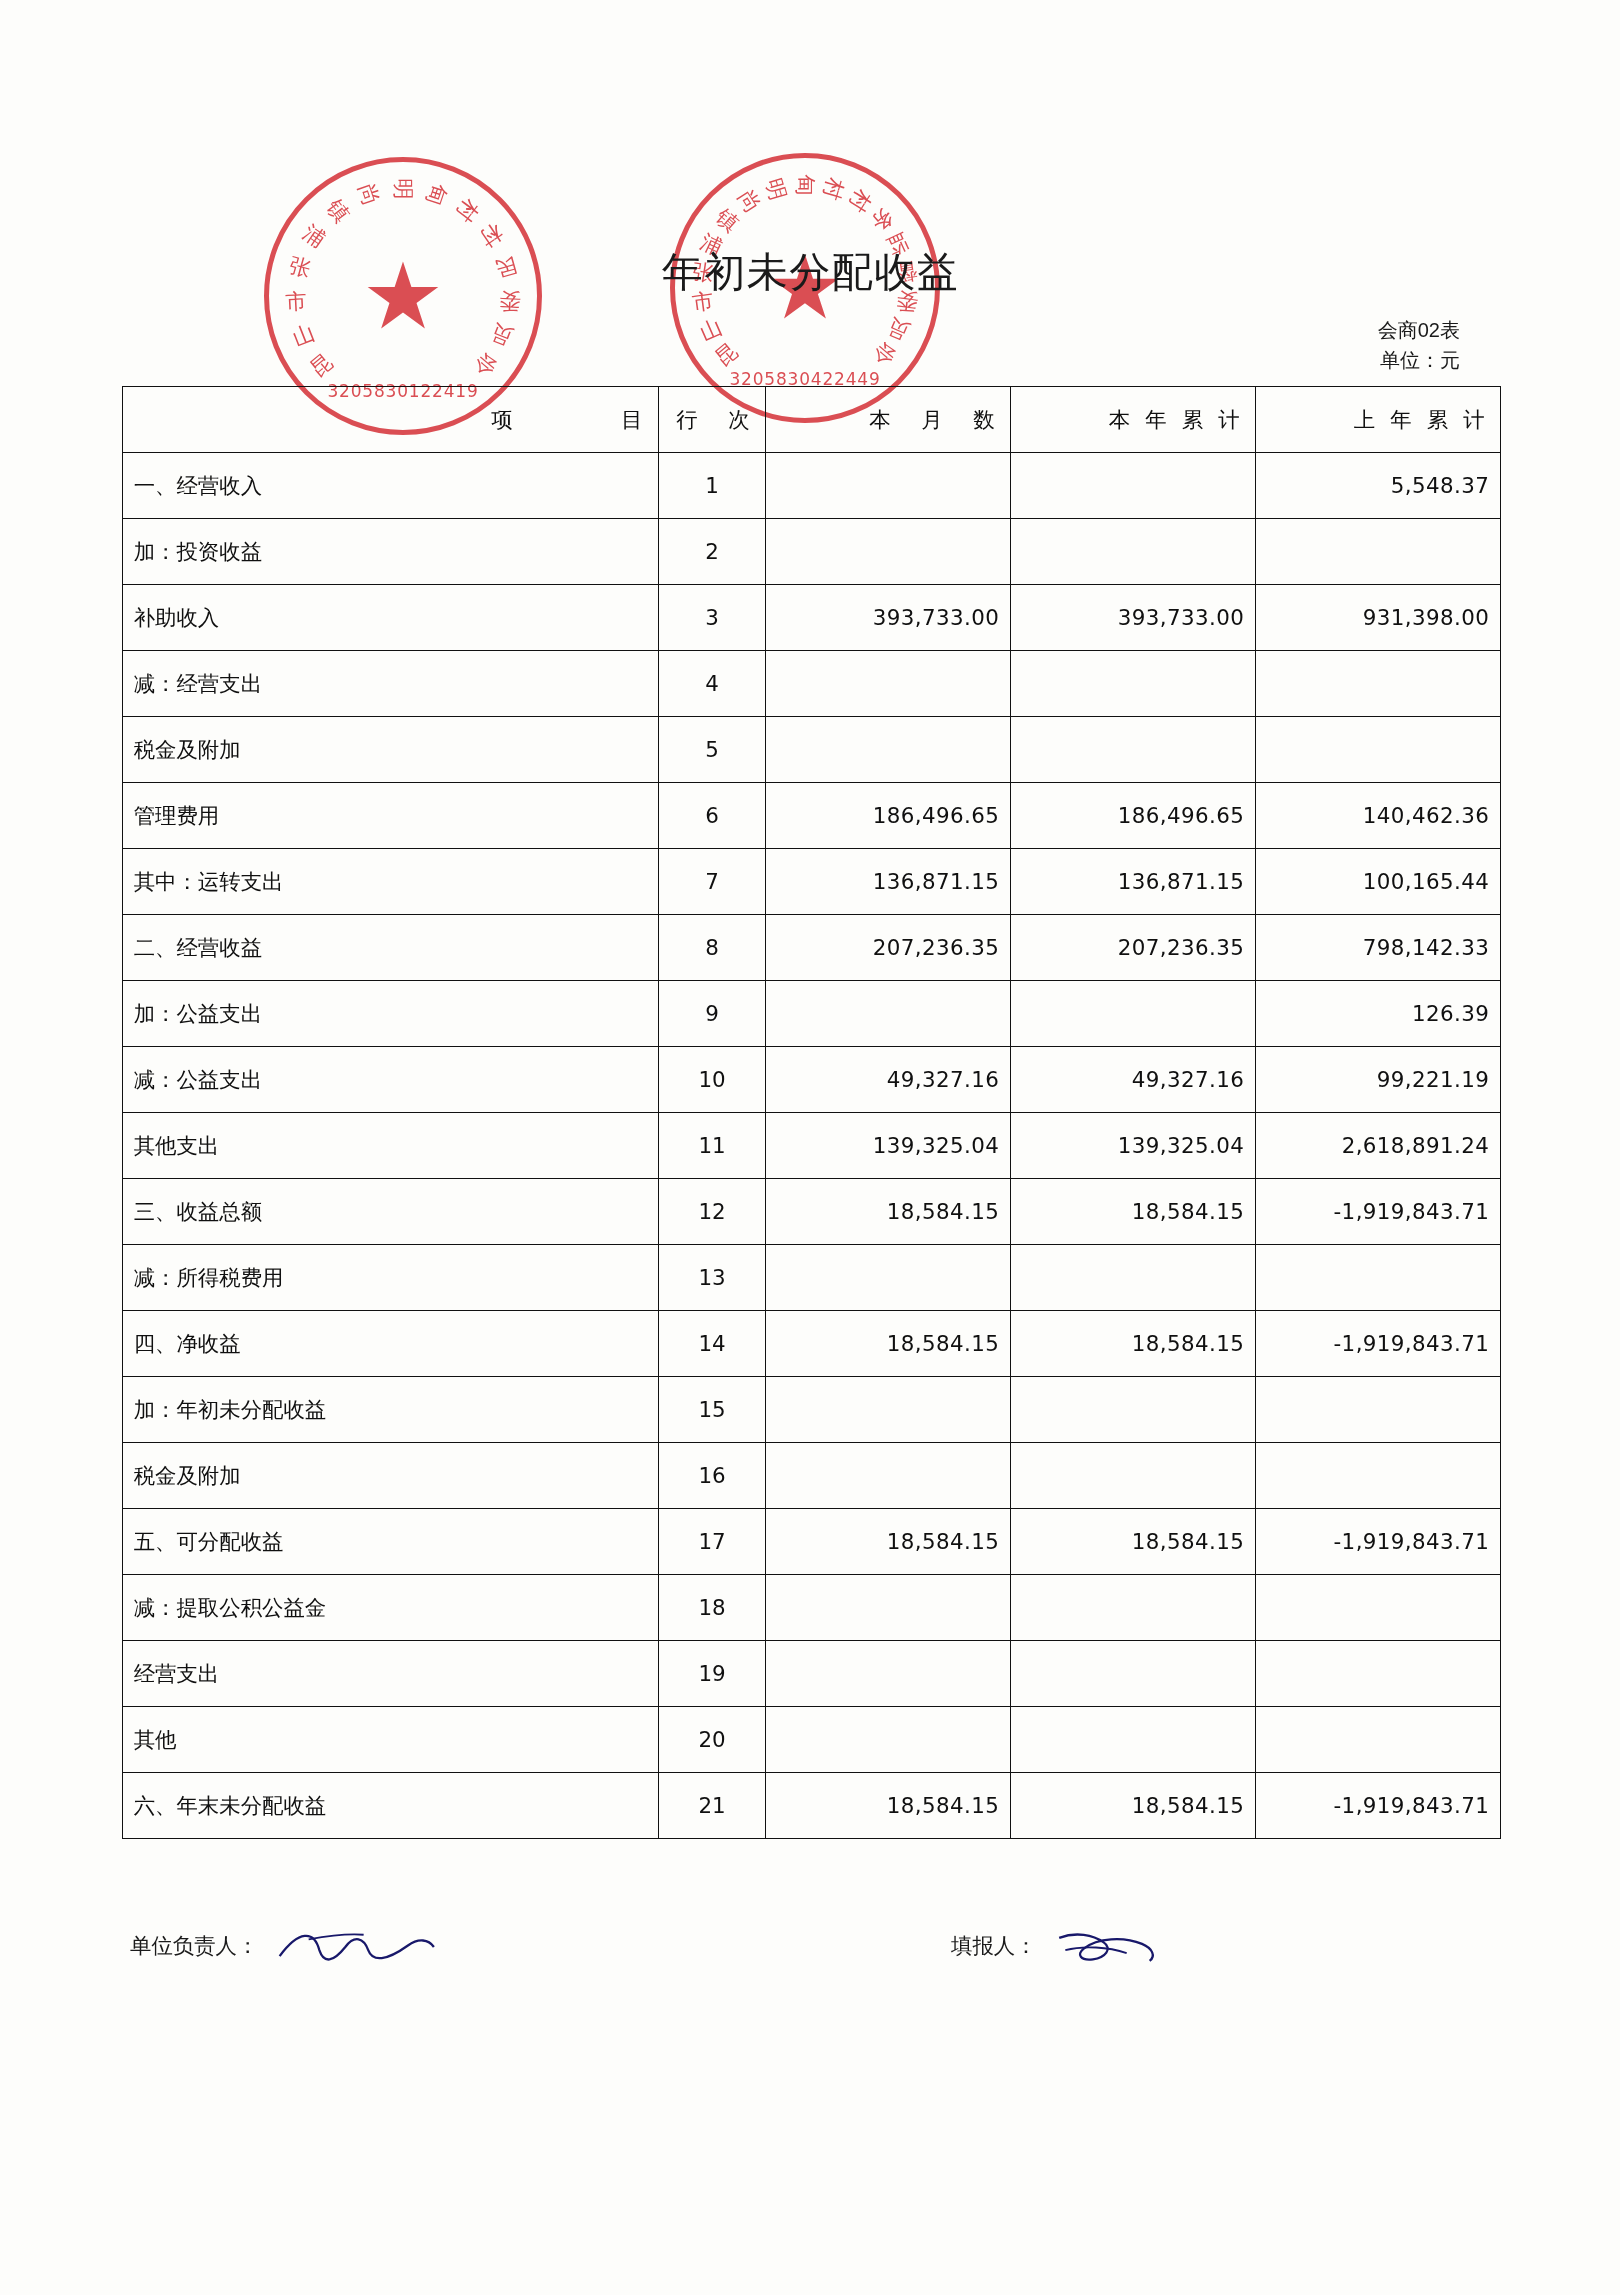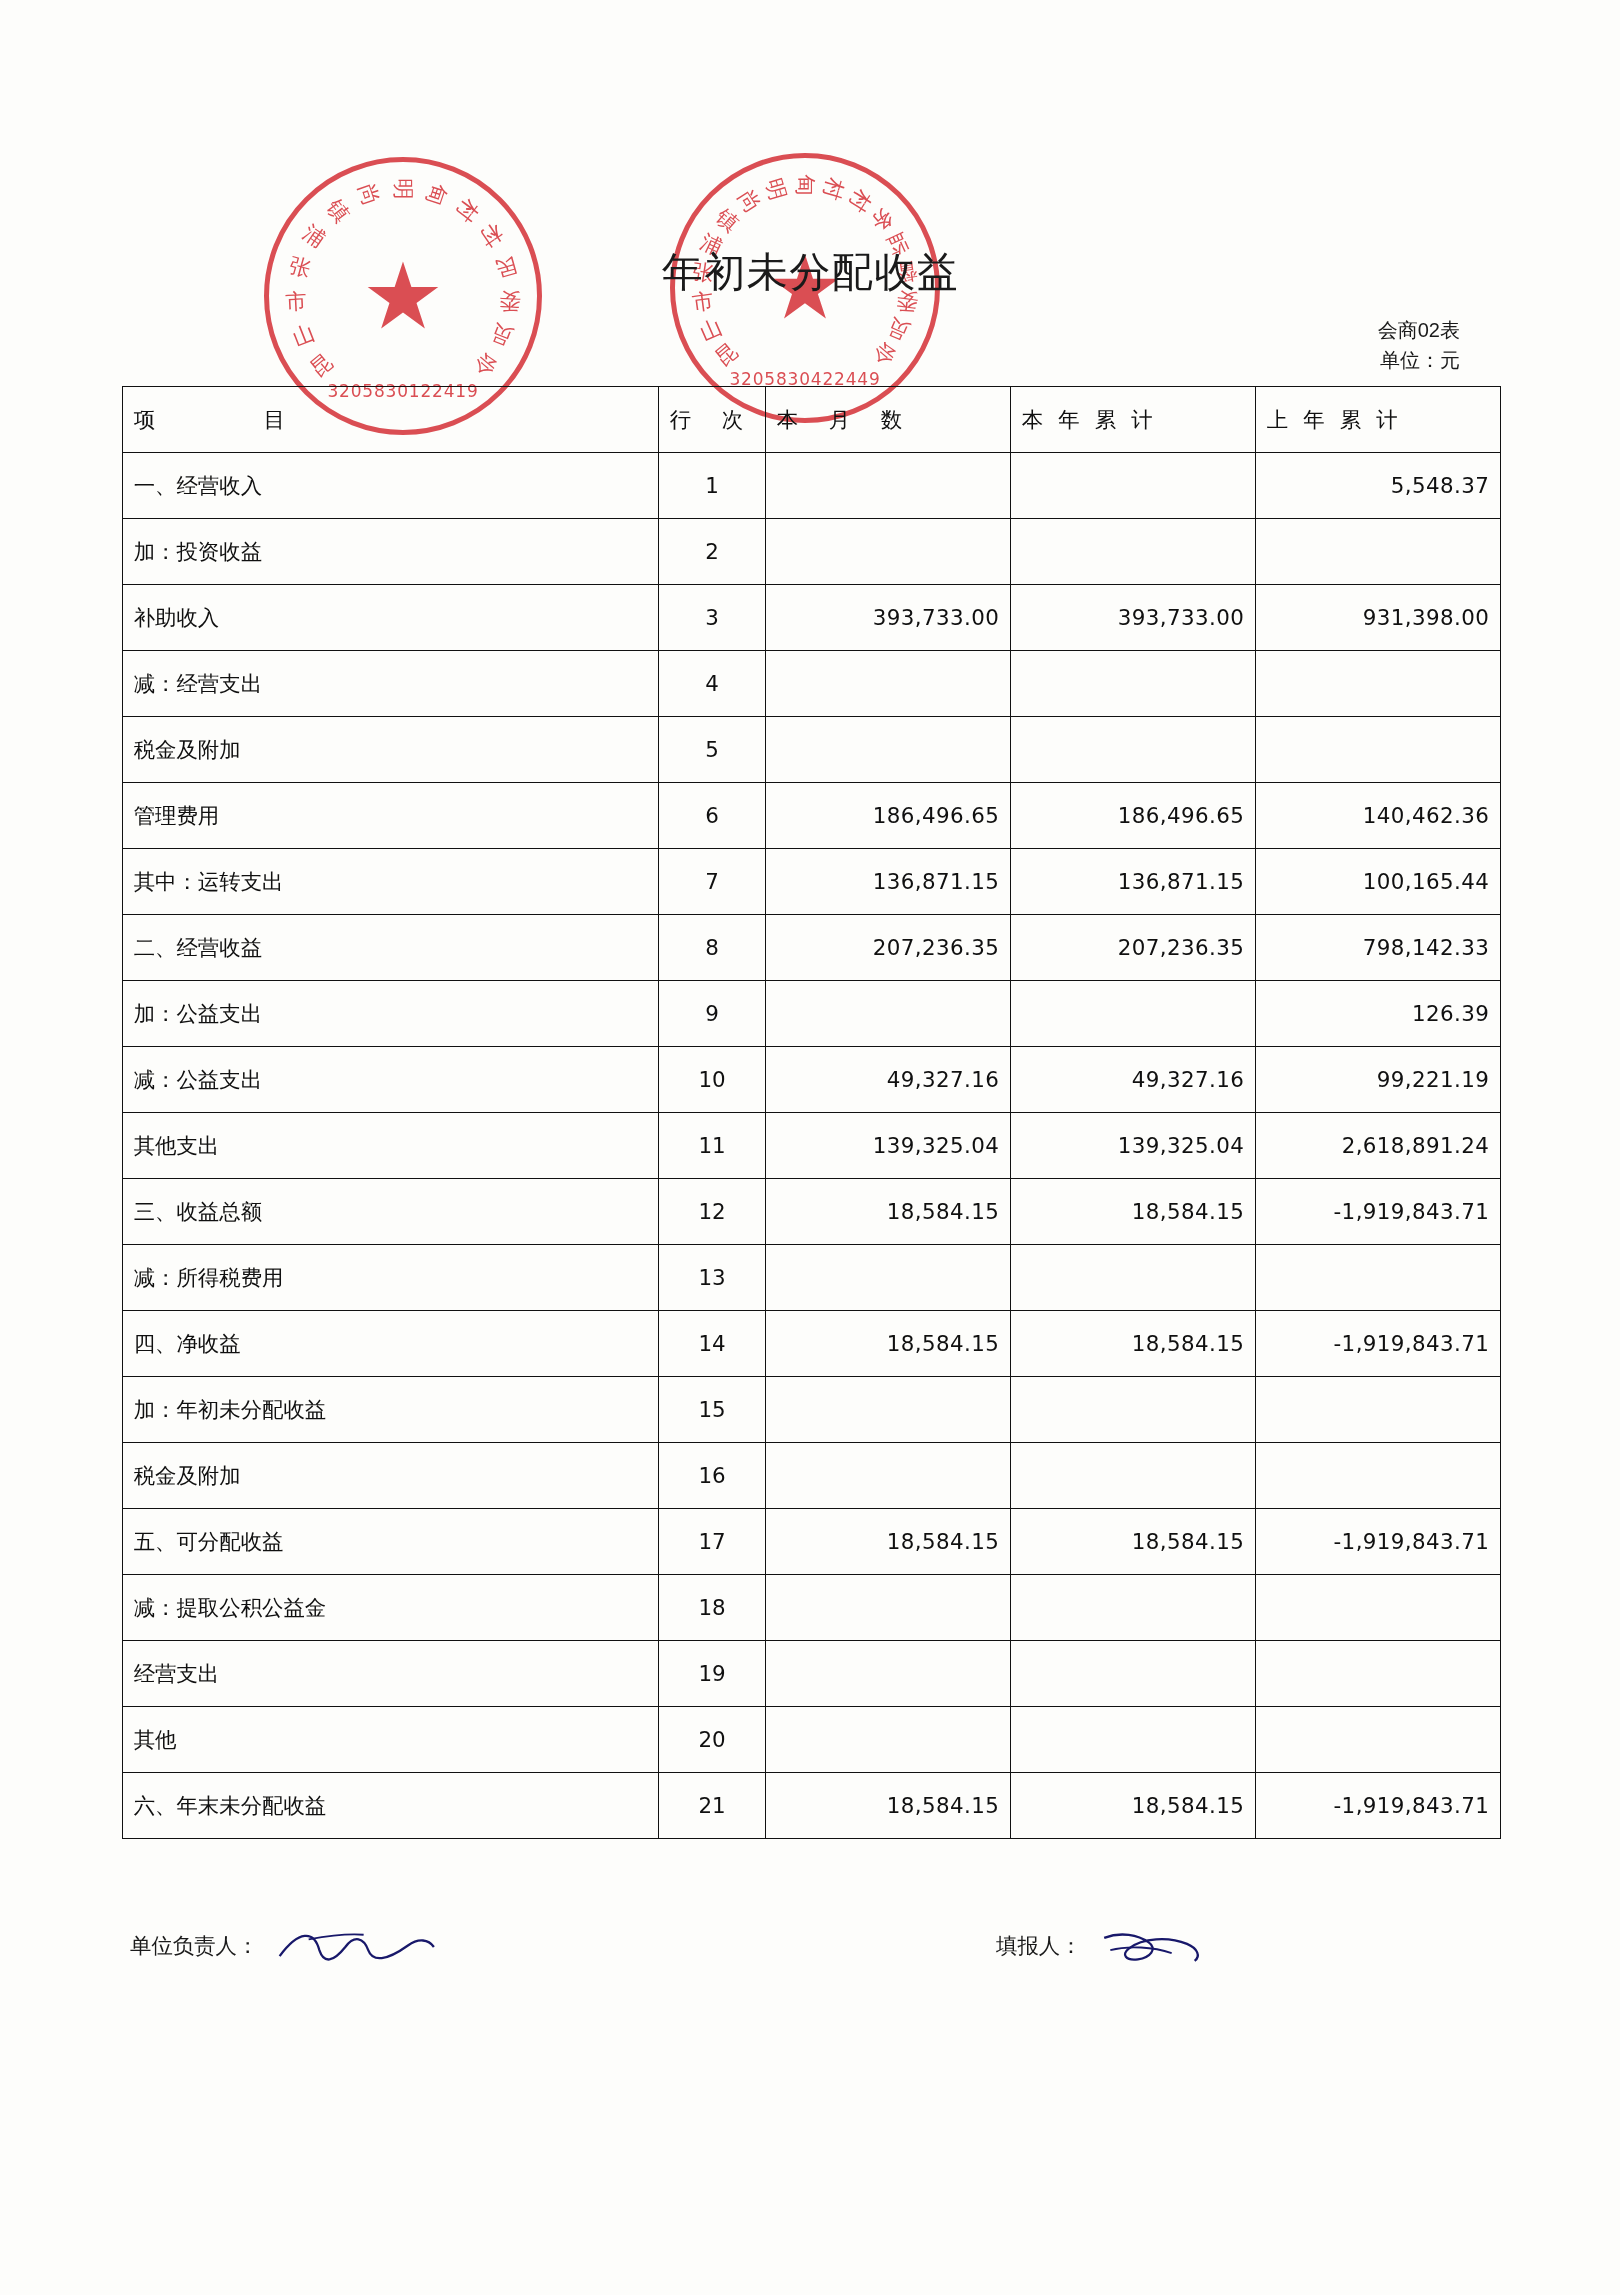--- a/index.html
+++ b/index.html
@@ -82,21 +82,21 @@
     color: #101010;
     padding: 0 10.7px;
   }
   col.c-item  { width: 536px; }
   col.c-row   { width: 107px; }
   col.c-cur   { width: 245px; }
   col.c-year  { width: 245px; }
   col.c-last  { width: 245px; }
 
   thead td {
-    text-align: left;
+    text-align: right;
     letter-spacing: 4.6px;
     font-size: 22px;
   }
   td.item {
     text-align: left;
   }
   td.num {
     text-align: right;
     padding-right: 29px;
     font-family: "DejaVu Sans", sans-serif;
@@ -123,21 +123,21 @@
     font-size: 21.4px;
     color: #1a1a1a;
   }
   .footer .sig-left {
     position: absolute;
     left: 0;
     top: 0;
   }
   .footer .sig-right {
     position: absolute;
-    left: 866px;
+    left: 821px;
     top: 0;
   }
   .sig-scribble {
     display: inline-block;
     vertical-align: middle;
     margin-left: 7.7px;
   }
 
   
   .stamp {

